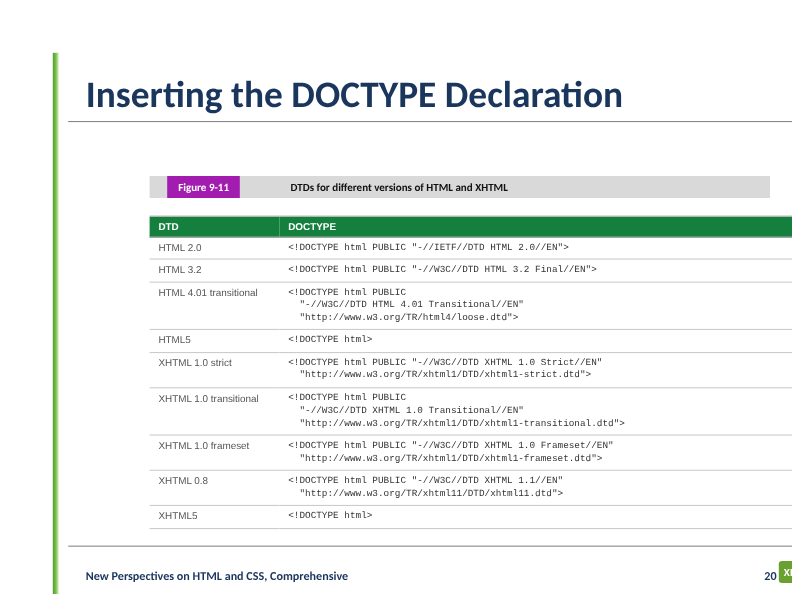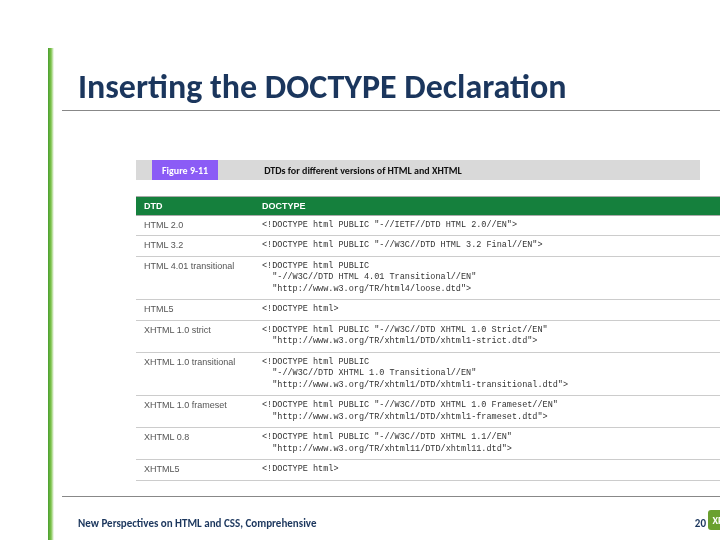--- a/index.html
+++ b/index.html
@@ -45,21 +45,21 @@
     left: 72px;
     width: 596px;
   }
   .figure-header {
     display: flex;
     align-items: center;
     height: 20px;
     background: #d9d9d9;
   }
   .figure-badge {
-    background: #8b5cf6;
+    background: #a21caf;
     color: #fff;
     font-size: 10px;
     font-weight: bold;
     padding: 3px 10px;
     height: 20px;
     display: flex;
     align-items: center;
   }
   .figure-caption {
     color: #111;

